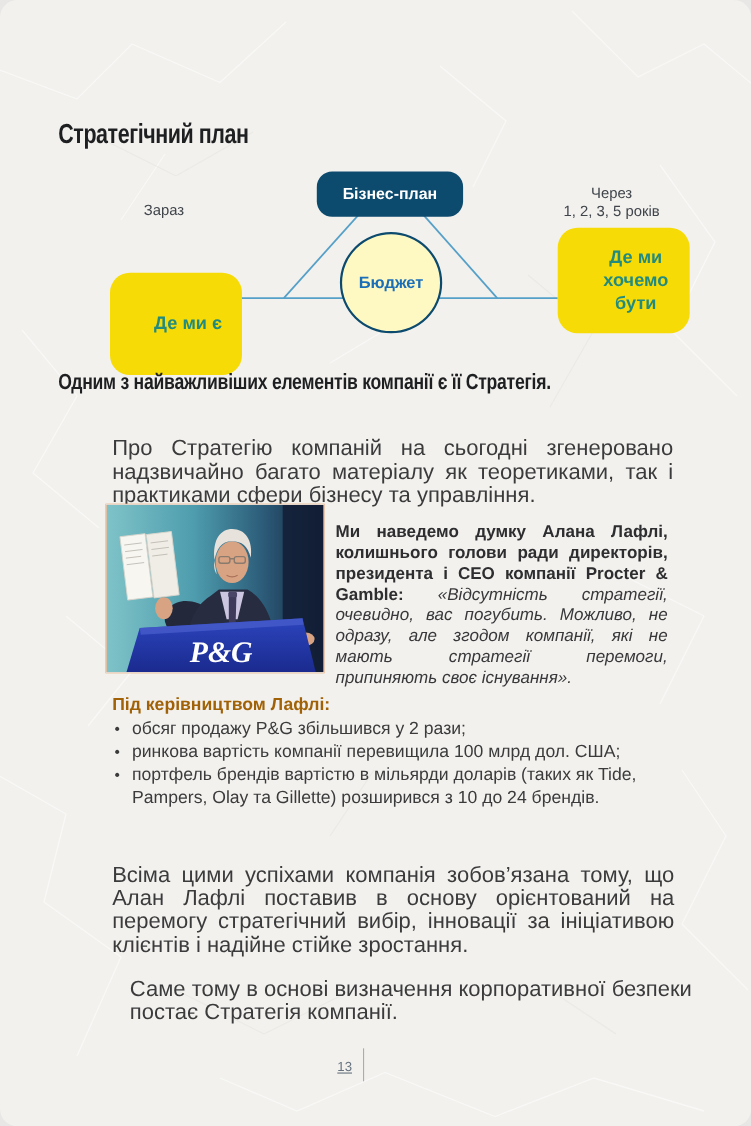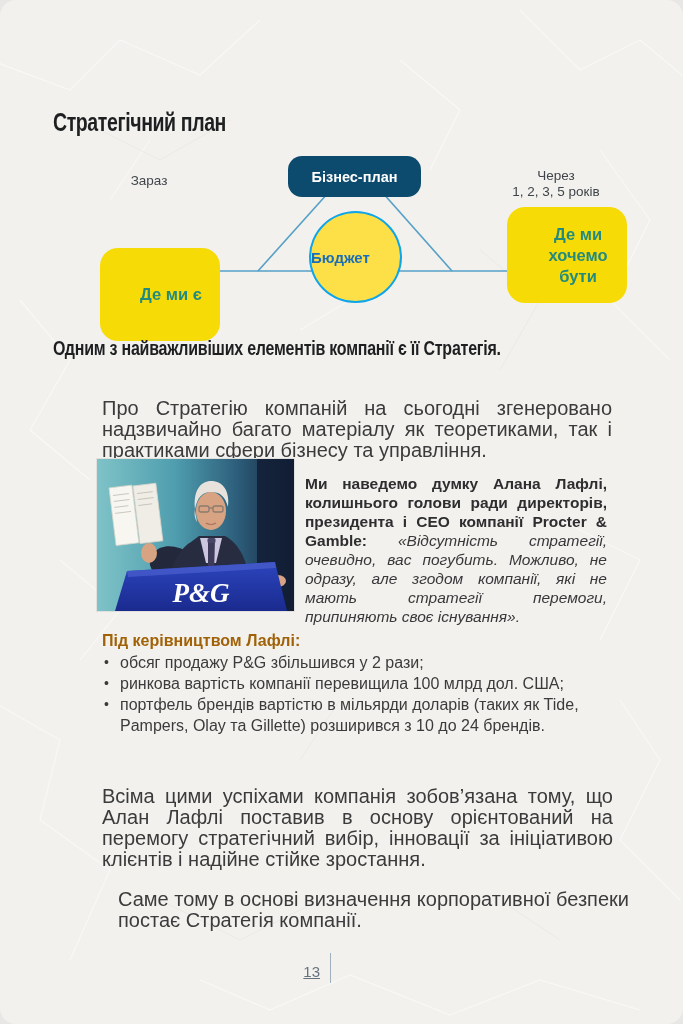--- a/index.html
+++ b/index.html
@@ -17,33 +17,33 @@
     letter-spacing:-0.5px; transform:scaleX(0.78); transform-origin:left center;
   }
   .diagram-lines{position:absolute;left:0;top:150px;width:683px;height:170px;}
   .pill{
     position:absolute; left:288px; top:156px; width:133px; height:41px;
     background:#0c4a6e; border-radius:14px; color:#fff;
     display:flex; align-items:center; justify-content:center;
     font-size:14.5px; font-weight:bold;
   }
   .lbl{position:absolute; font-size:13.5px; color:#40454B; text-align:center; line-height:16px;}
-  .lbl-now{left:100px; top:173px; width:98px;}
+  .lbl-now{left:100px; top:183px; width:98px;}
   .lbl-future{left:496px; top:168px; width:120px;}
   .ybox{
     position:absolute; background:#F7DB06; border-radius:18px;
     display:flex; align-items:center; justify-content:center; text-align:center;
     color:#238B7E; font-weight:bold; font-size:16.5px; line-height:21px;padding-left:22px;
   }
   .ybox-left{left:100px; top:210px; width:98px; height:93px;margin-top:38px;}
   .ybox-right{left:507px; top:207px; width:98px; height:96px;}
   .circle{
     position:absolute; left:309px; top:211px; width:93px; height:92px;
-    background:#fde047; border:2px solid #0ea5e9; border-radius:50%;
-    display:flex; align-items:center; justify-content:flex-start;
+    background:#fef9c3; border:2px solid #0c4a6e; border-radius:50%;
+    display:flex; align-items:center; justify-content:center;
     color:#1B6FB8; font-weight:bold; font-size:15px; box-sizing:border-box;
   }
 
   
   .section-heading{
     position:absolute; left:53px; top:337px;
     font-size:20px; font-weight:bold; color:#1E1F21; white-space:nowrap;
     letter-spacing:-0.3px; transform:scaleX(0.80); transform-origin:left center;
   }
   .para{
@@ -72,21 +72,21 @@
   }
   .leadership li::before{
     content:"•"; position:absolute; left:2px; top:0; color:#3B3B3C; font-size:14px;
   }
   .p-success{left:102px; top:766px; width:511px;}
   .p-conclusion{left:102px; top:869px; width:511px;margin-left:16px;}
 
   
   .footer-num{
     position:absolute; left:278px; top:963px; width:42px; text-align:right;
-    font-size:15px; color:#66737F;text-decoration:underline;
+    font-size:12px; color:#66737F;text-decoration:underline;
   }
   .footer-divider{
     position:absolute; left:330px; top:953px; width:1px; height:30px; background:#9FB0BC;
   }
   .footer-title{
     position:absolute; left:340px; top:955px; width:250px;
     font-size:11.5px; line-height:13.5px; color:#2E8793;
   }
 </style>
 </head>

